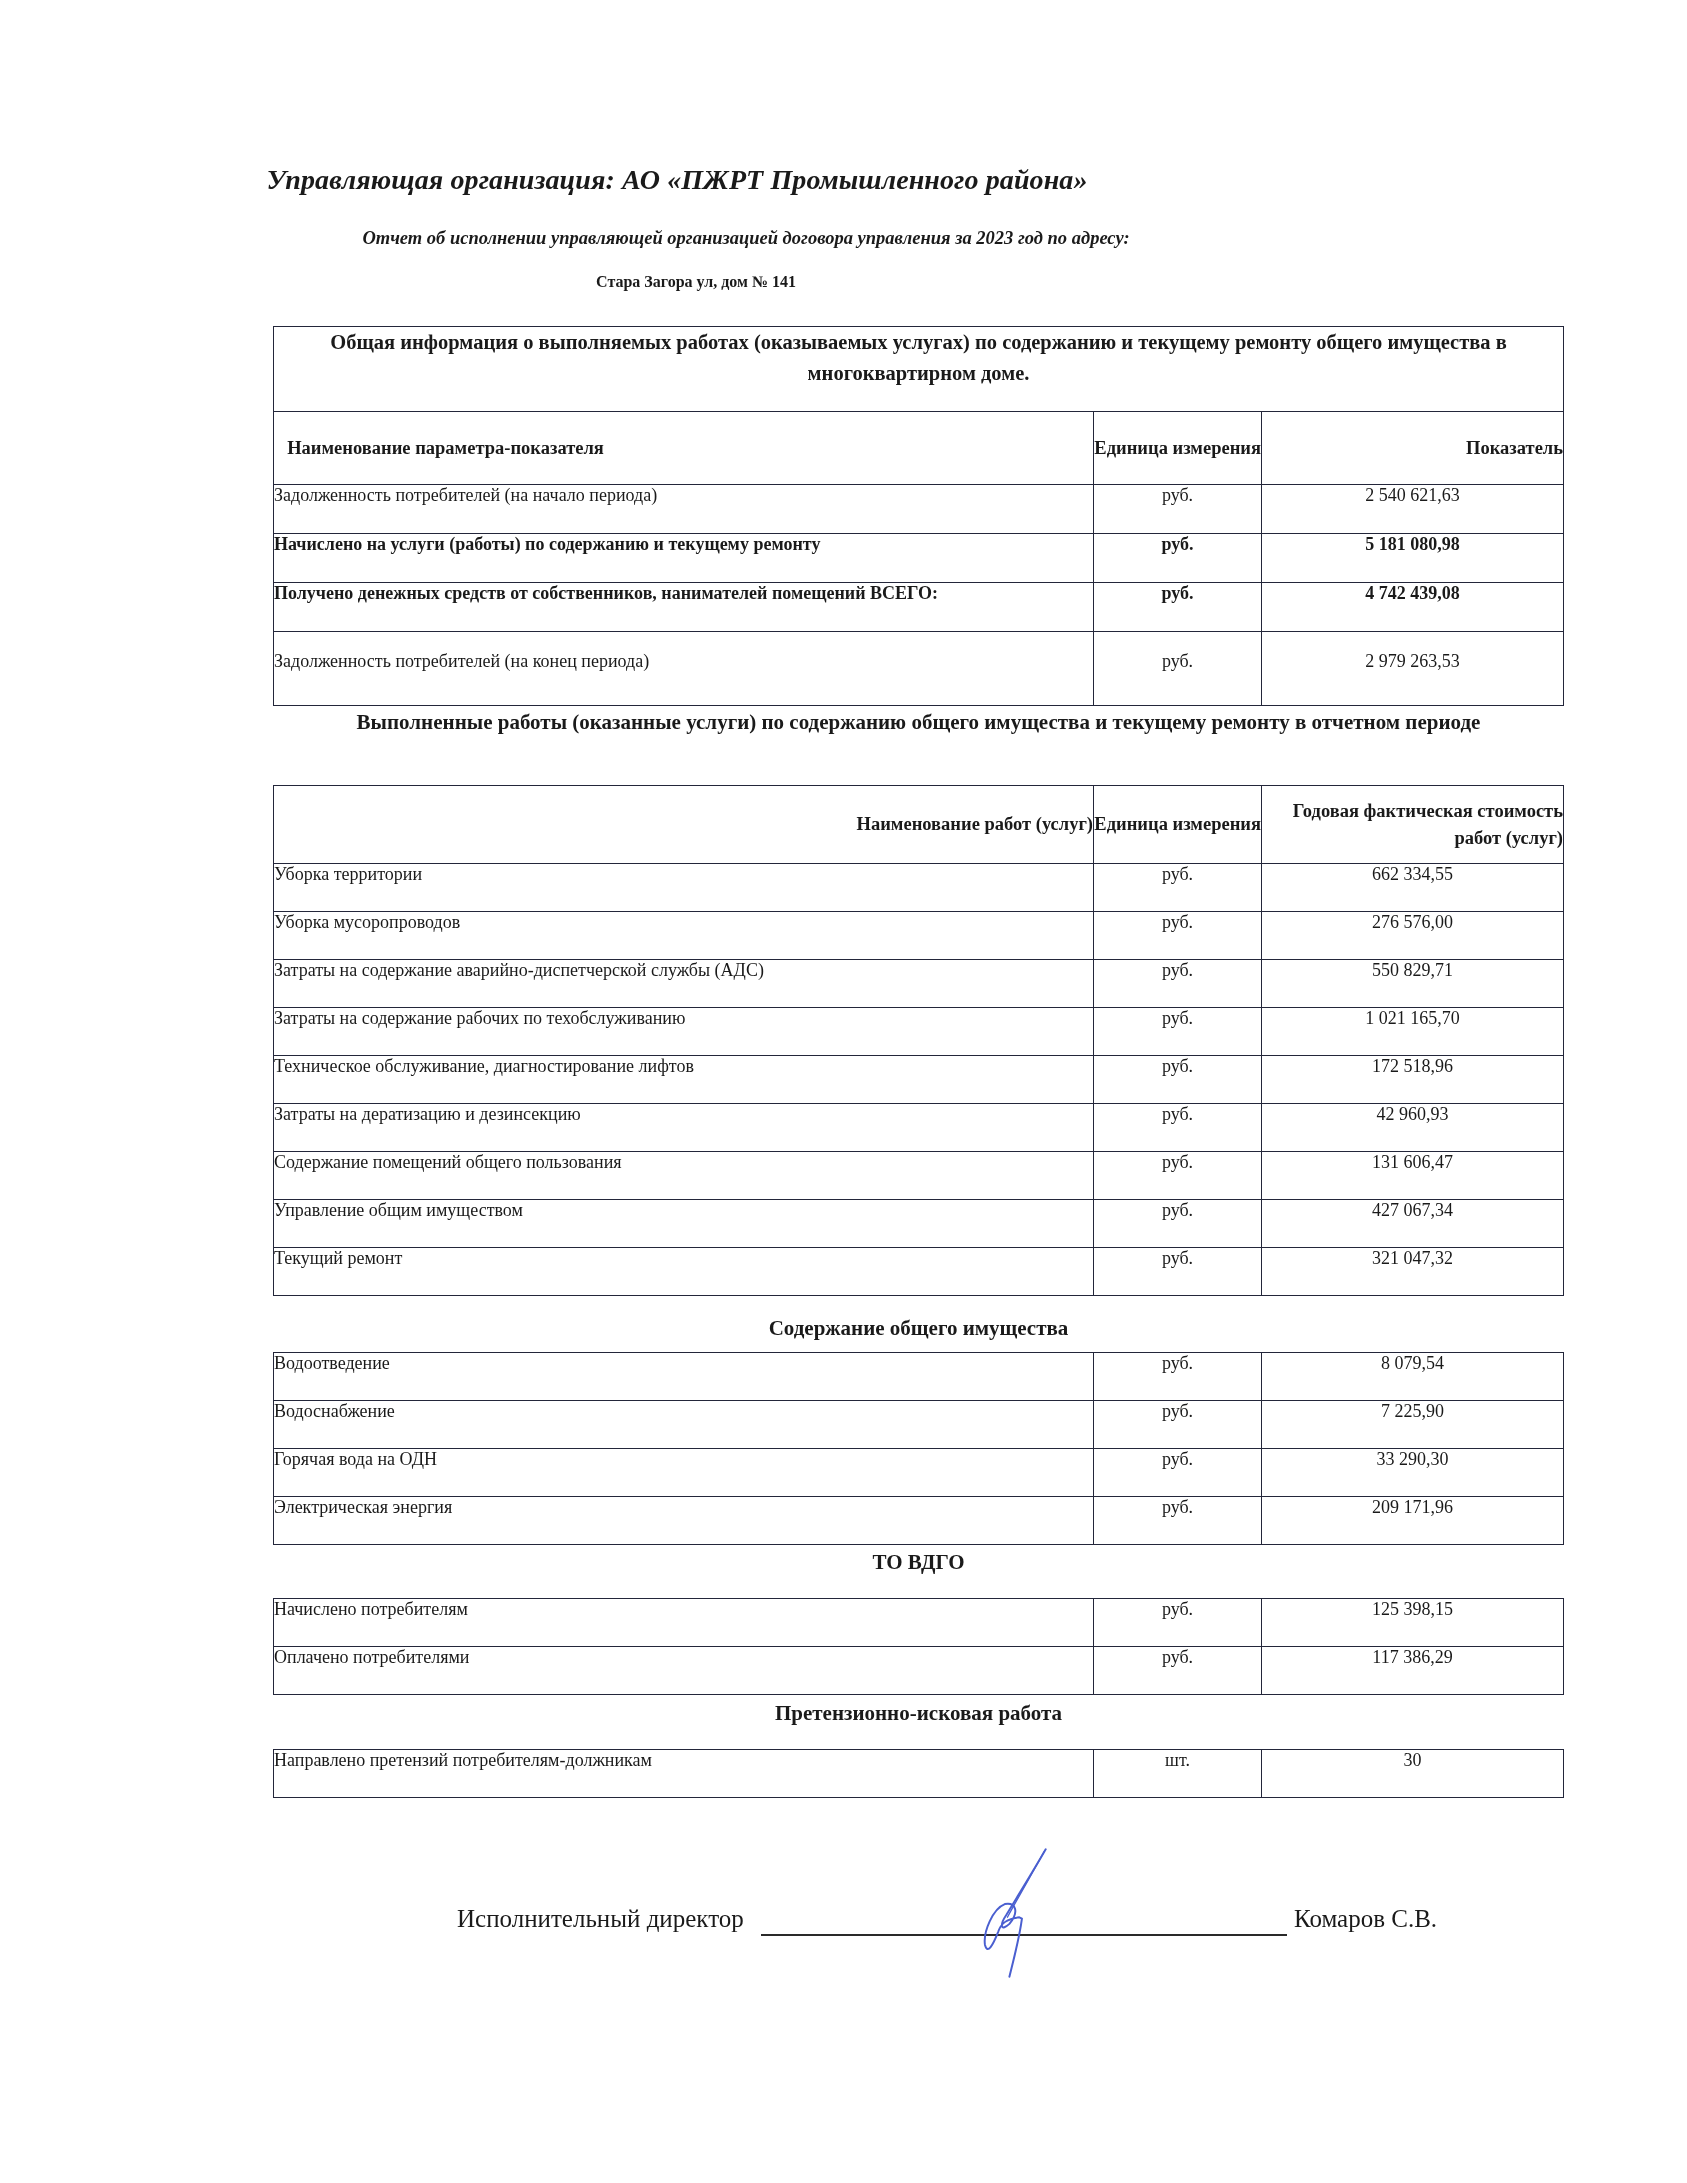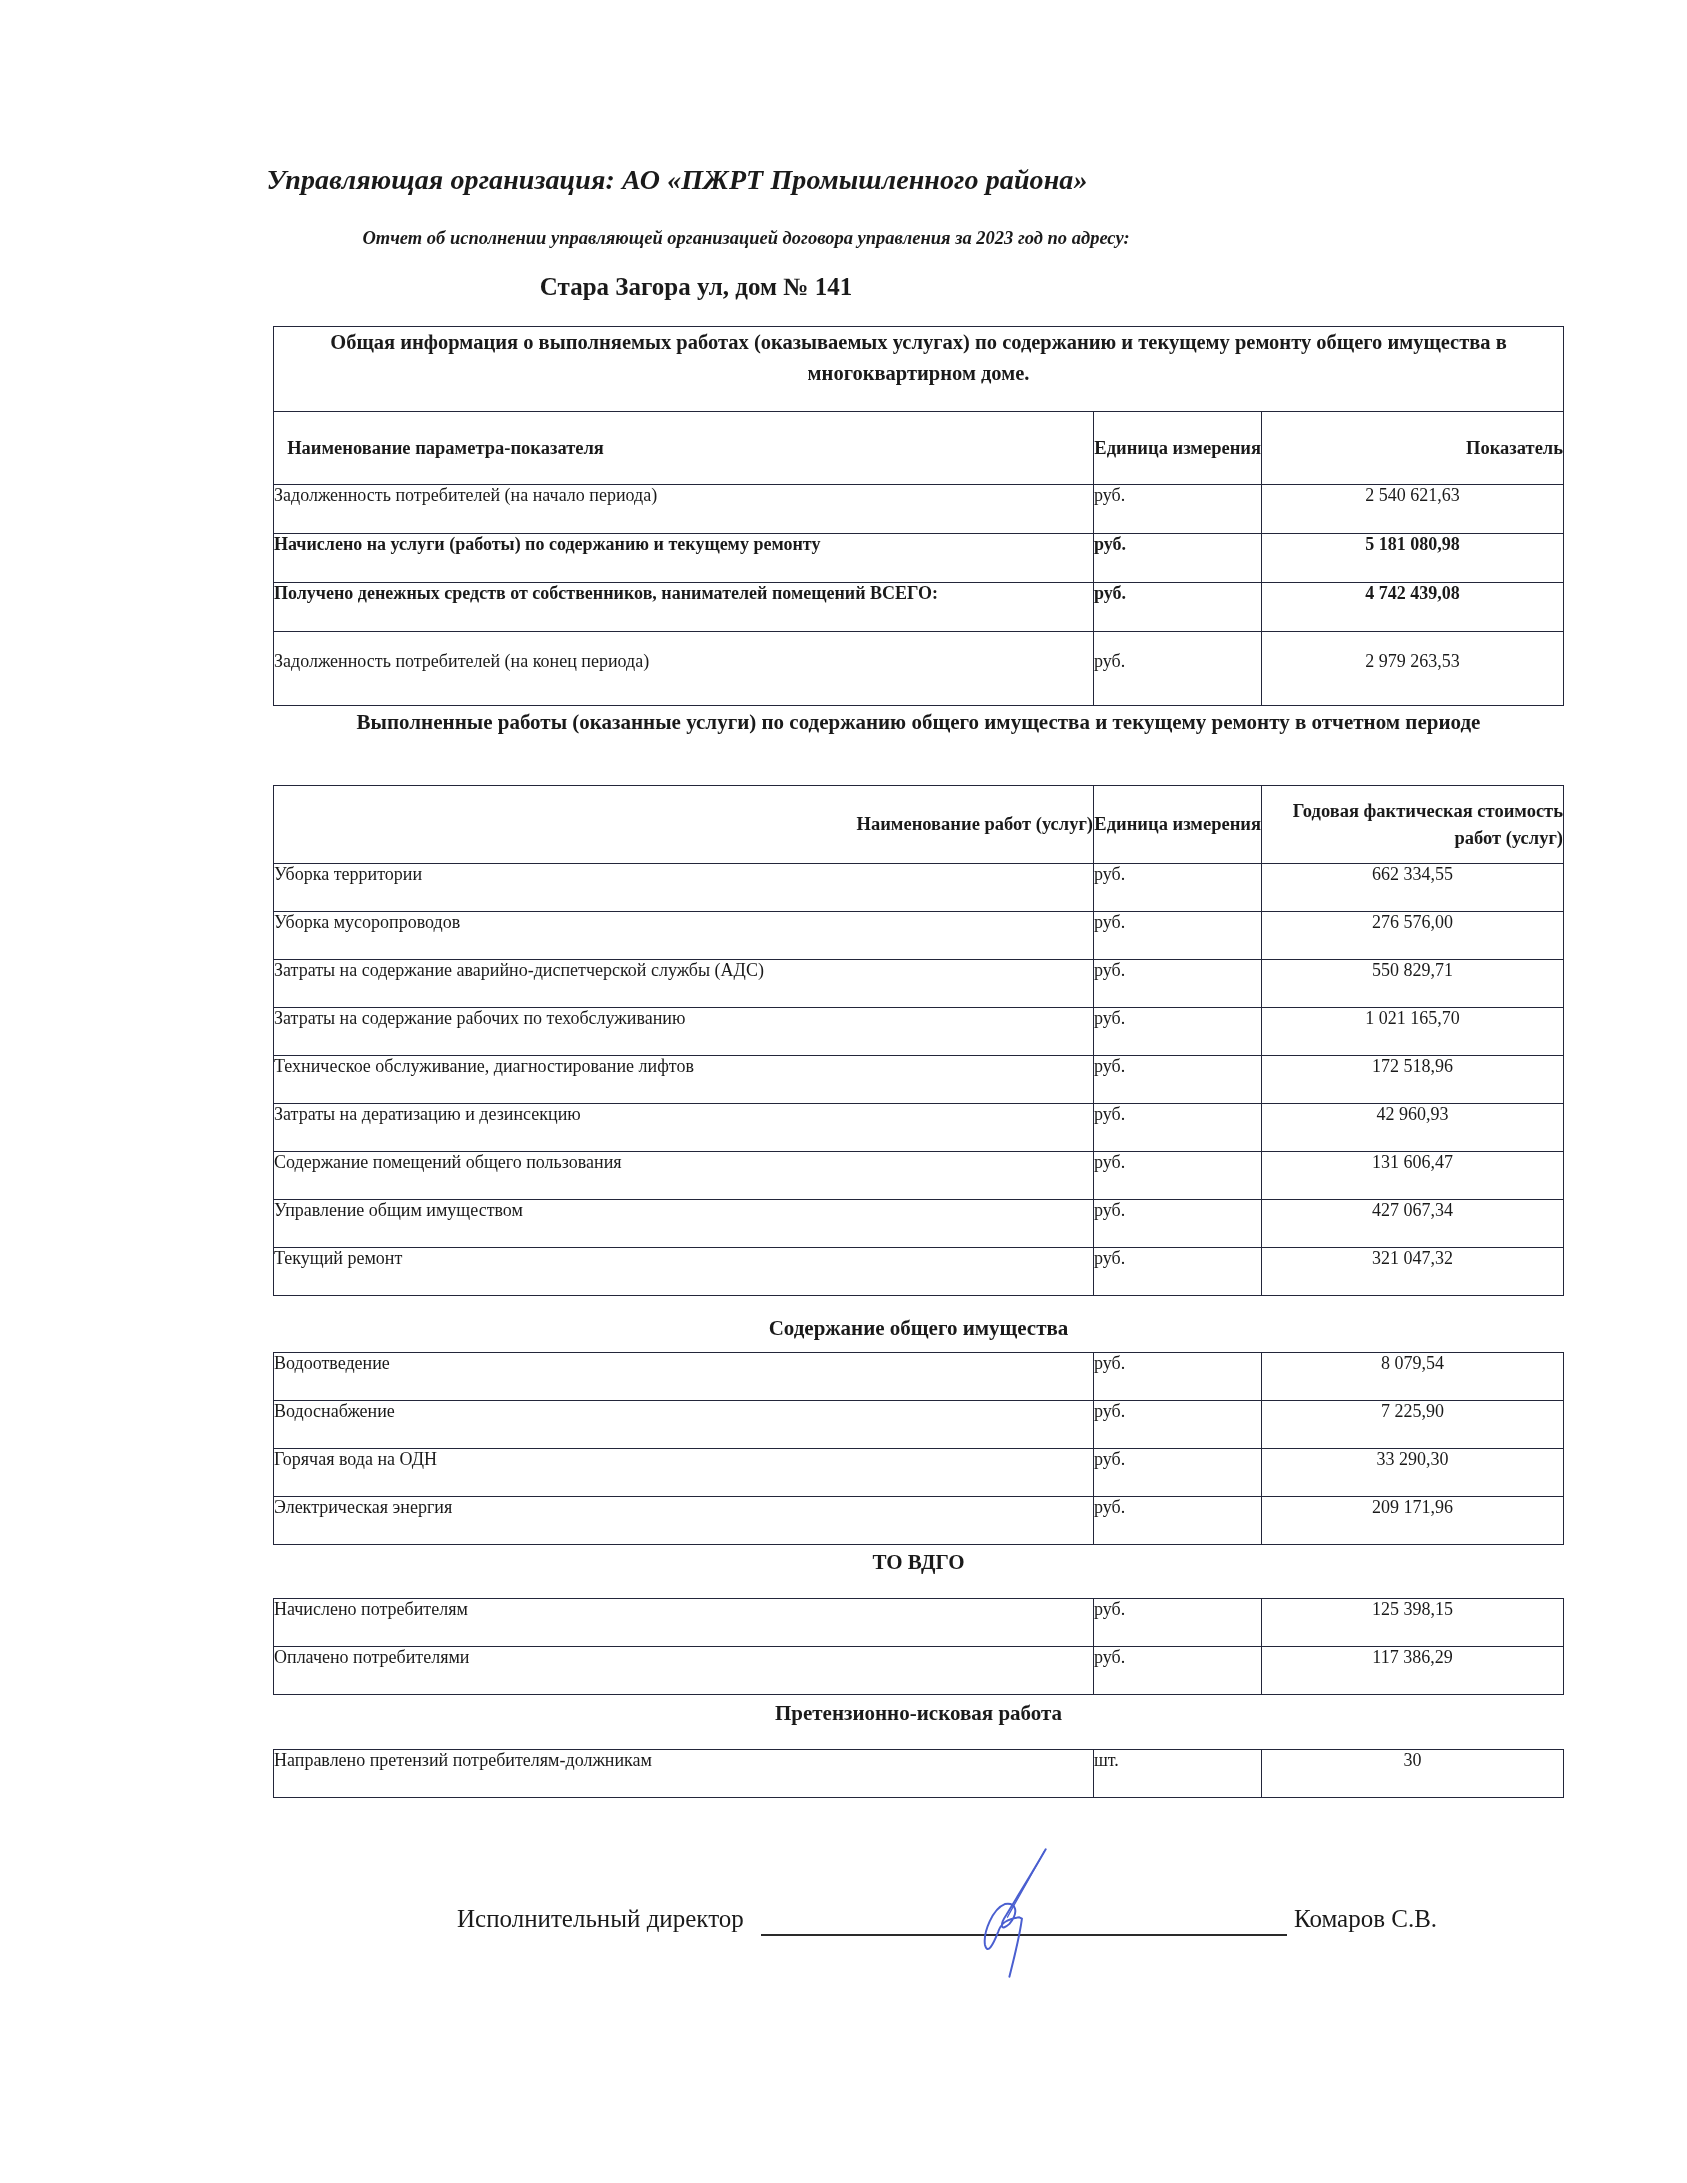--- a/index.html
+++ b/index.html
@@ -5,30 +5,30 @@
   html, body { margin:0; padding:0; background:#ffffff; }
   body { width:1687px; height:2183px; position:relative; overflow:hidden;
          font-family:"Liberation Serif", "DejaVu Serif", serif; color:#1a1a1a; }
   .page { position:absolute; left:0; top:0; width:1687px; height:2183px; }
 
   .org-title { position:absolute; left:0; width:1354px; top:164px; text-align:center;
                font-size:28px; font-weight:bold; font-style:italic; letter-spacing:0.1px; }
   .report-sub { position:absolute; left:0; width:1492px; top:228px; text-align:center;
                 font-size:18.5px; font-weight:bold; font-style:italic; }
   .address { position:absolute; left:0; width:1392px; top:273px; text-align:center;
-             font-size:25px; font-weight:bold; }
+             font-size:16px; font-weight:bold; }
 
   table.tbl { position:absolute; left:273px; width:1291px; border-collapse:collapse; table-layout:fixed; }
   table.tbl td { border:1.3px solid #23263a; vertical-align:top; padding:0; }
   table.tbl col.c1 { width:820px; }
   table.tbl col.c2 { width:168px; }
   table.tbl col.c3 { width:302px; }
 
   .cell-name { font-size:18px; padding:12px 13.2px 0 13.2px; line-height:1.2; }
-  .cell-unit { font-size:18px; text-align:left; padding-top:12px; }
+  .cell-unit { font-size:18px; text-align:center; padding-top:12px; }
   .cell-val  { font-size:18px; text-align:center; padding-top:12px; }
   .bold { font-weight:bold; }
 
   .hdr-cell { font-size:18.5px; font-weight:bold; line-height:1.45; }
   .hdr-cell.center { text-align:right; }
   .hdr-cell.left { padding-left:13.2px; }
   .hdr-wide { font-size:20.5px; font-weight:bold; text-align:center; line-height:1.5;
               padding:9.3px 20px 0 20px; }
 
   .section-title { position:absolute; left:273px; width:1291px; text-align:center;

